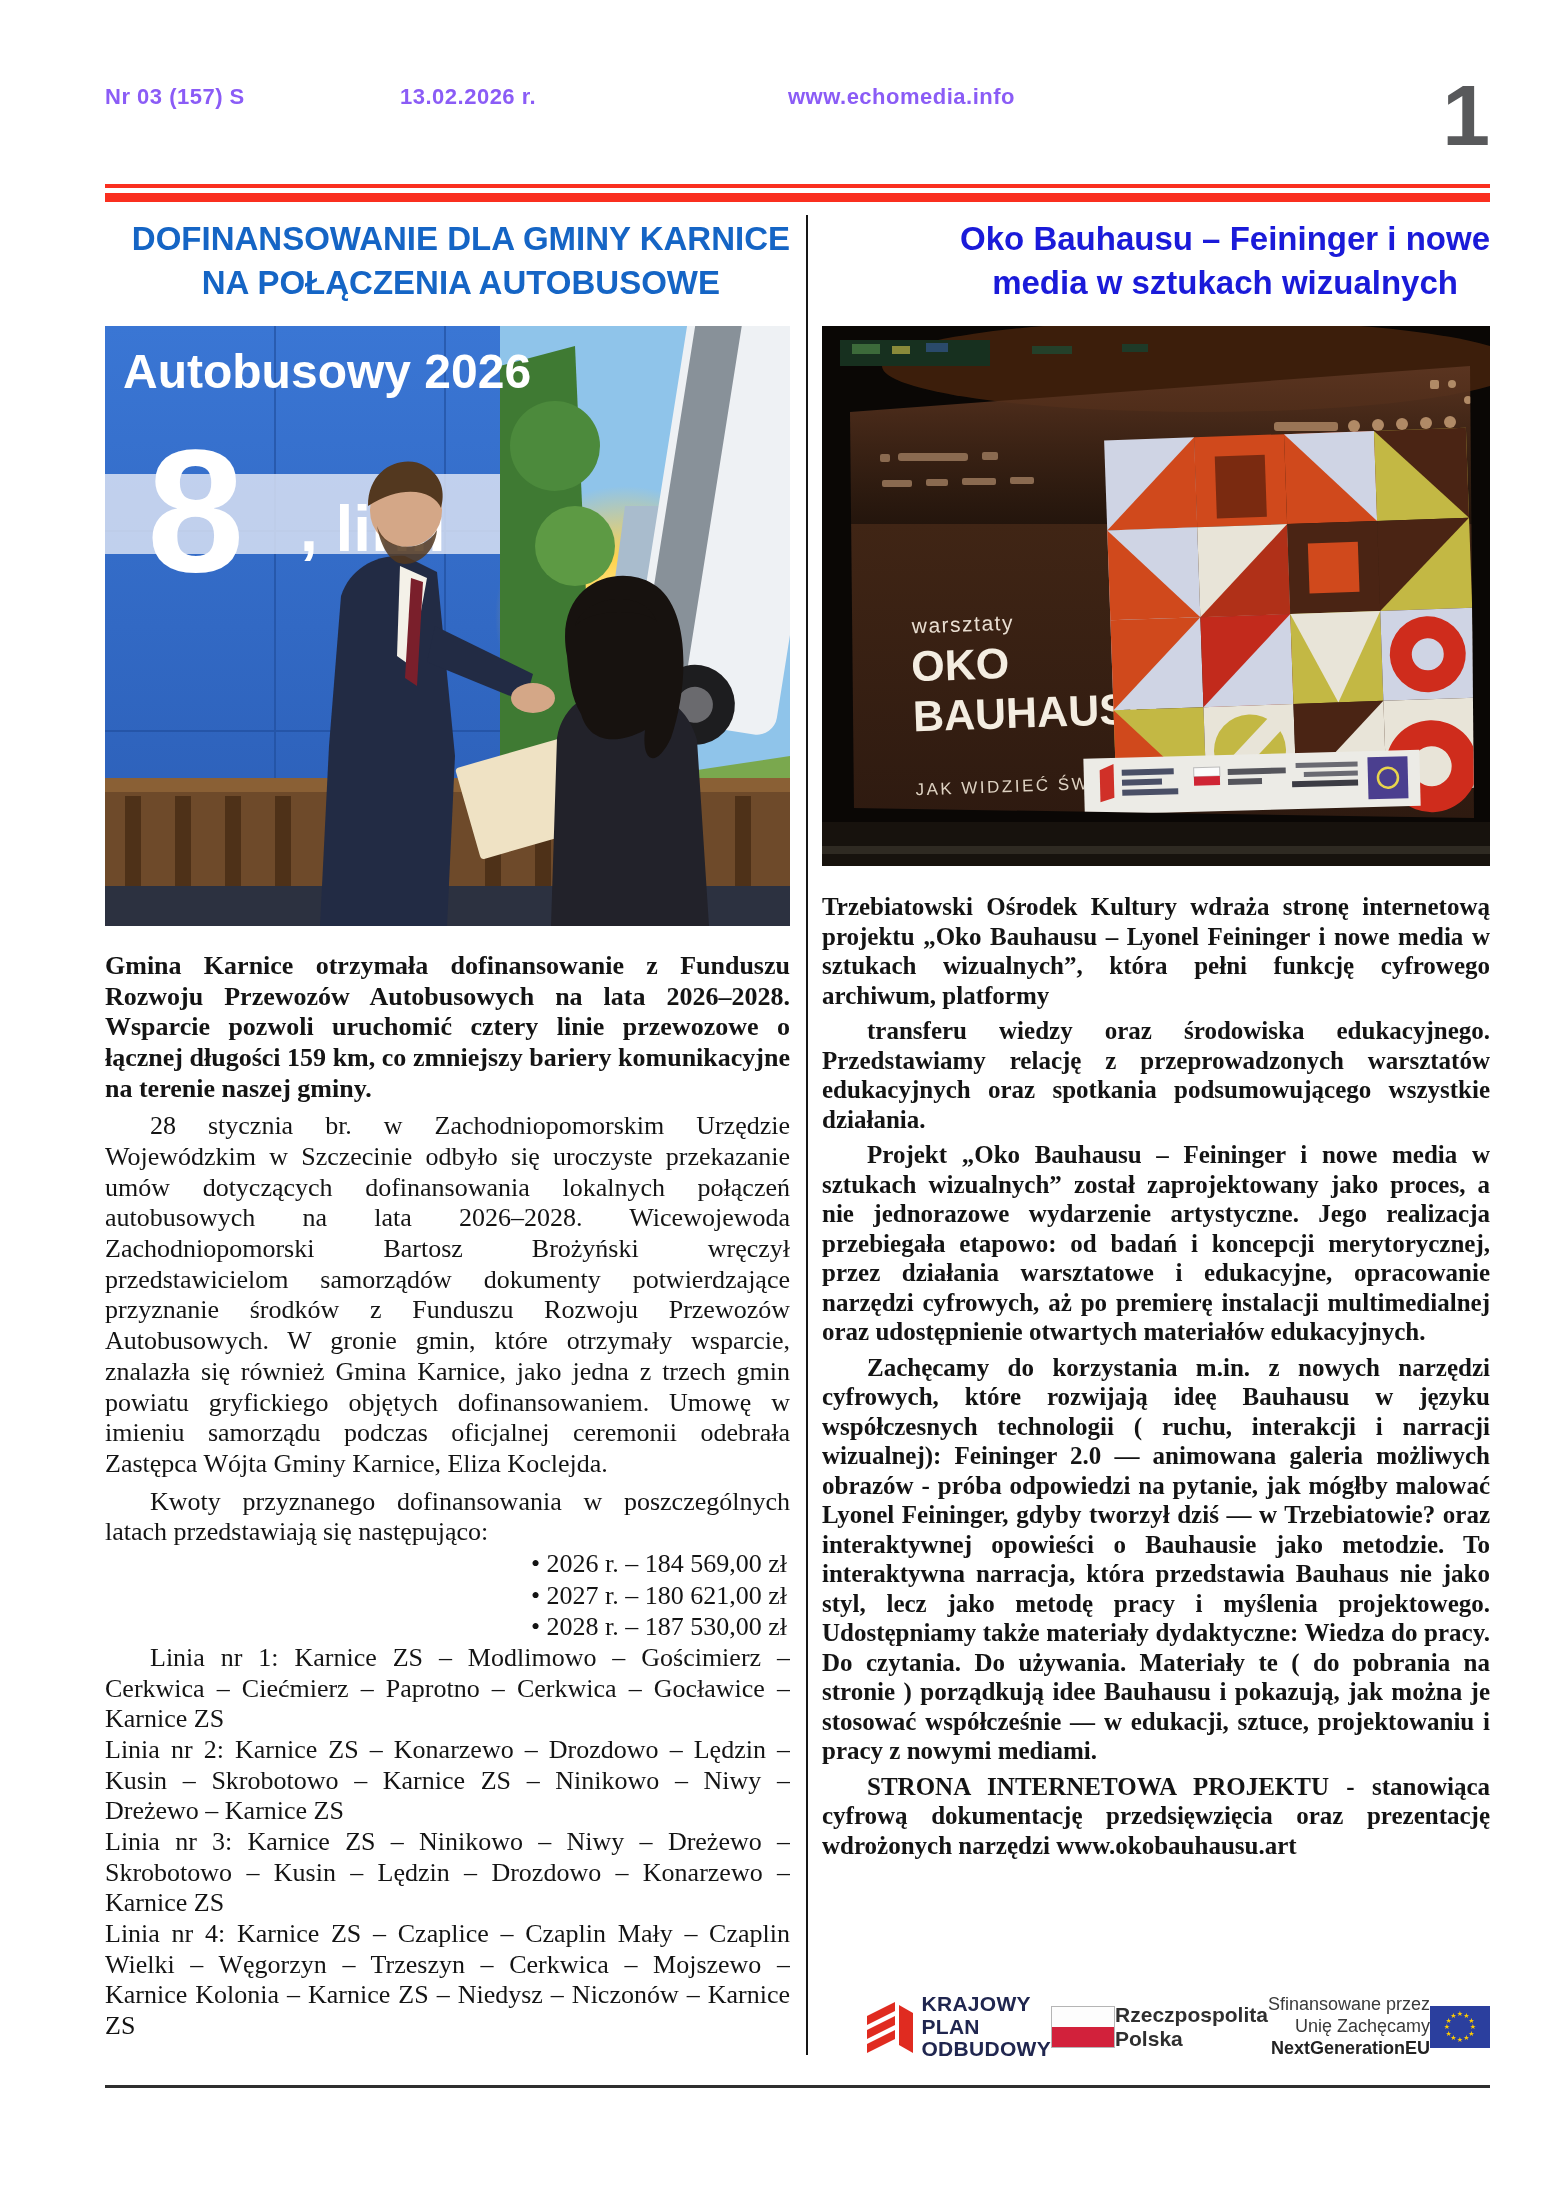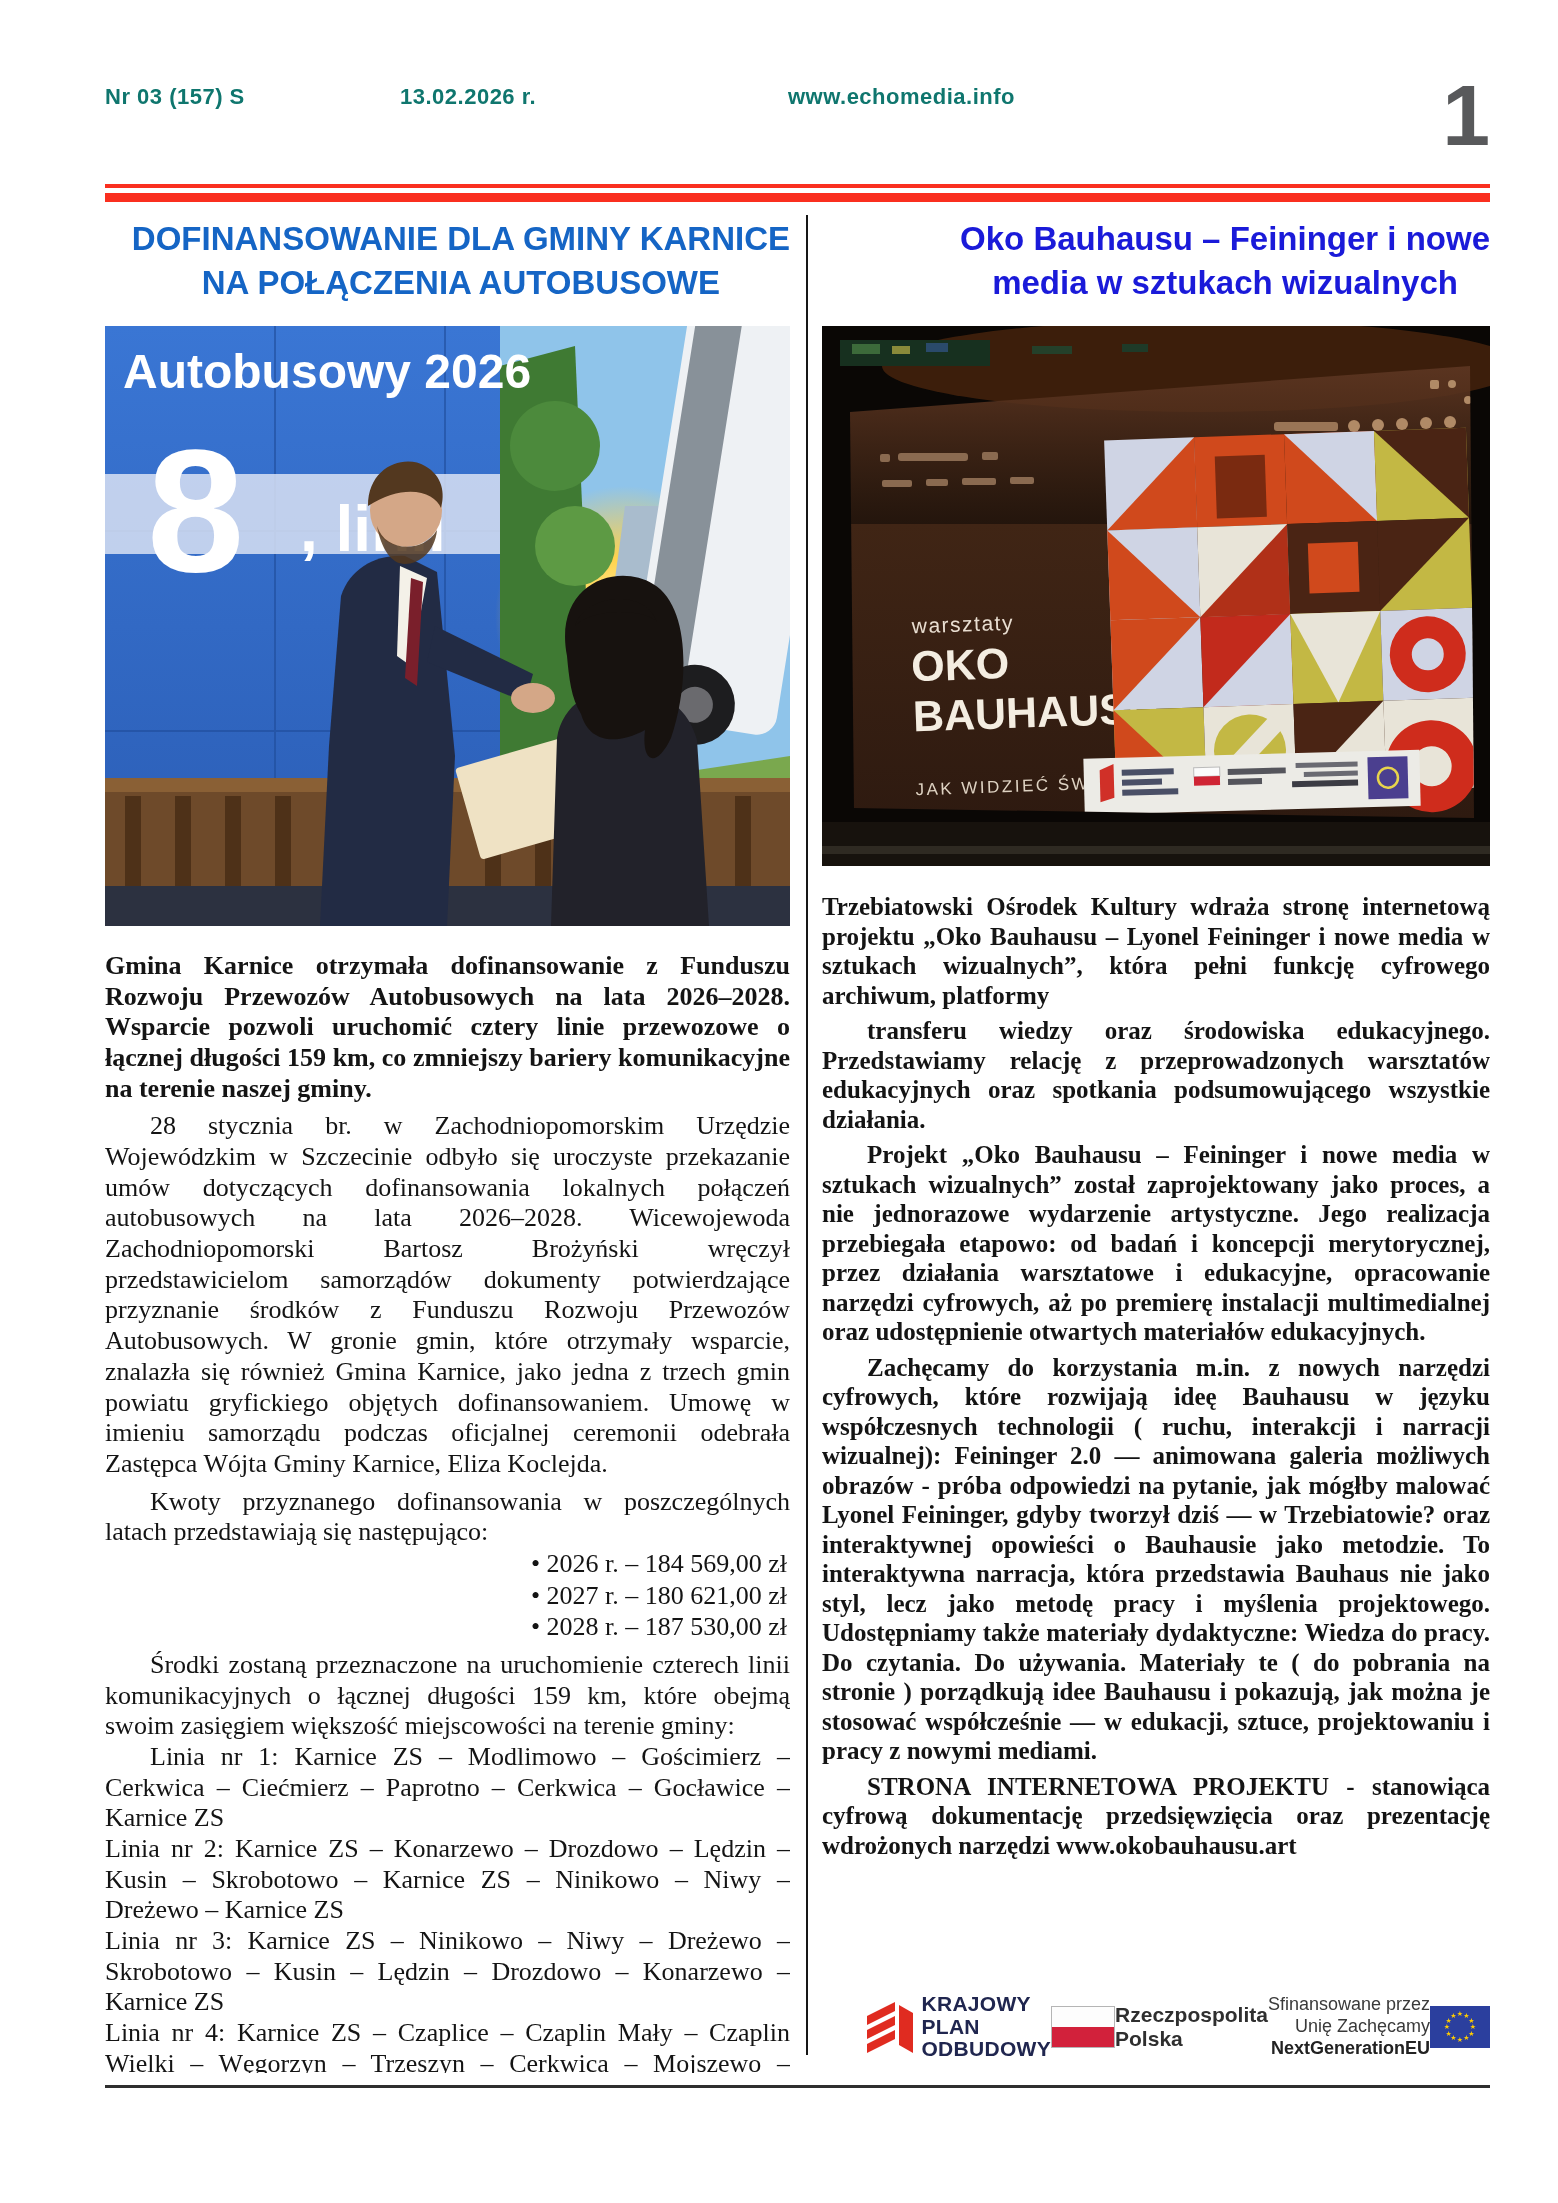--- a/index.html
+++ b/index.html
@@ -1,20 +1,20 @@
 <!DOCTYPE html>
 <html><head>
 <meta charset="utf-8">
 <style>
   html,body{margin:0;padding:0;background:#ffffff;}
   .page{position:relative;width:1558px;height:2203px;background:#fff;overflow:hidden;
         font-family:"Liberation Serif",serif;color:#141414;}
 
   
-  .hdr{position:absolute;top:86px;font:bold 22px/1 "Liberation Sans",sans-serif;color:#0f766e;letter-spacing:.5px;}
+  .hdr{position:absolute;top:86px;font:bold 22px/1 "Liberation Sans",sans-serif;color:#8b5cf6;letter-spacing:.5px;}
   .hdr-issue{left:105px;}
   .hdr-date{left:400px;}
   .hdr-site{left:788px;}
   .pagenum{position:absolute;top:72px;right:68px;font:bold 86px/1 "Liberation Sans",sans-serif;color:#58595b;}
 
   .rule-red{position:absolute;left:105px;right:68px;top:184px;}
   .rule-red .thin{height:4px;background:#fa2f1f;}
   .rule-red .thick{height:9px;background:#fa2f1f;margin-top:5px;}
 
   .rule-bottom{position:absolute;left:105px;right:68px;top:2085px;height:3px;background:#2e2e2e;}
@@ -171,21 +171,20 @@
       <p class="lead">Gmina Karnice otrzymała dofinansowanie z Funduszu Rozwoju Przewozów Autobusowych na lata 2026–2028. Wsparcie pozwoli uruchomić cztery linie przewozowe o łącznej długości 159 km, co zmniejszy bariery komunikacyjne na terenie naszej gminy.</p>
       <p class="ind">28 stycznia br. w Zachodniopomorskim Urzędzie Wojewódzkim w Szczecinie odbyło się uroczyste przekazanie umów dotyczących dofinansowania lokalnych połączeń autobusowych na lata 2026–2028. Wicewojewoda Zachodniopomorski Bartosz Brożyński wręczył przedstawicielom samorządów dokumenty potwierdzające przyznanie środków z Funduszu Rozwoju Przewozów Autobusowych. W gronie gmin, które otrzymały wsparcie, znalazła się również Gmina Karnice, jako jedna z trzech gmin powiatu gryfickiego objętych dofinansowaniem. Umowę w imieniu samorządu podczas oficjalnej ceremonii odebrała Zastępca Wójta Gminy Karnice, Eliza Koclejda.</p>
       <p class="ind">Kwoty przyznanego dofinansowania w poszczególnych latach przedstawiają się następująco:</p>
 
       <div class="amounts">
         <p>• 2026 r. – 184 569,00 zł</p>
         <p>• 2027 r. – 180 621,00 zł</p>
         <p>• 2028 r. – 187 530,00 zł</p>
       </div>
 
-      <p class="ind">Środki zostaną przeznaczone na uruchomienie czterech linii komunikacyjnych o łącznej długości 159 km, które obejmą swoim zasięgiem większość miejscowości na terenie gminy:</p>
 
       <div class="bus-lines">
         <p class="first">Linia nr 1: Karnice ZS – Modlimowo – Gościmierz – Cerkwica – Ciećmierz – Paprotno – Cerkwica – Gocławice – Karnice ZS</p>
         <p>Linia nr 2: Karnice ZS – Konarzewo – Drozdowo – Lędzin – Kusin – Skrobotowo – Karnice ZS – Ninikowo – Niwy – Dreżewo – Karnice ZS</p>
         <p>Linia nr 3: Karnice ZS – Ninikowo – Niwy – Dreżewo – Skrobotowo – Kusin – Lędzin – Drozdowo – Konarzewo – Karnice ZS</p>
         <p>Linia nr 4: Karnice ZS – Czaplice – Czaplin Mały – Czaplin Wielki – Węgorzyn – Trzeszyn – Cerkwica – Mojszewo – Karnice Kolonia – Karnice ZS – Niedysz – Niczonów – Karnice ZS</p>
       </div>
 
     </div>
 

